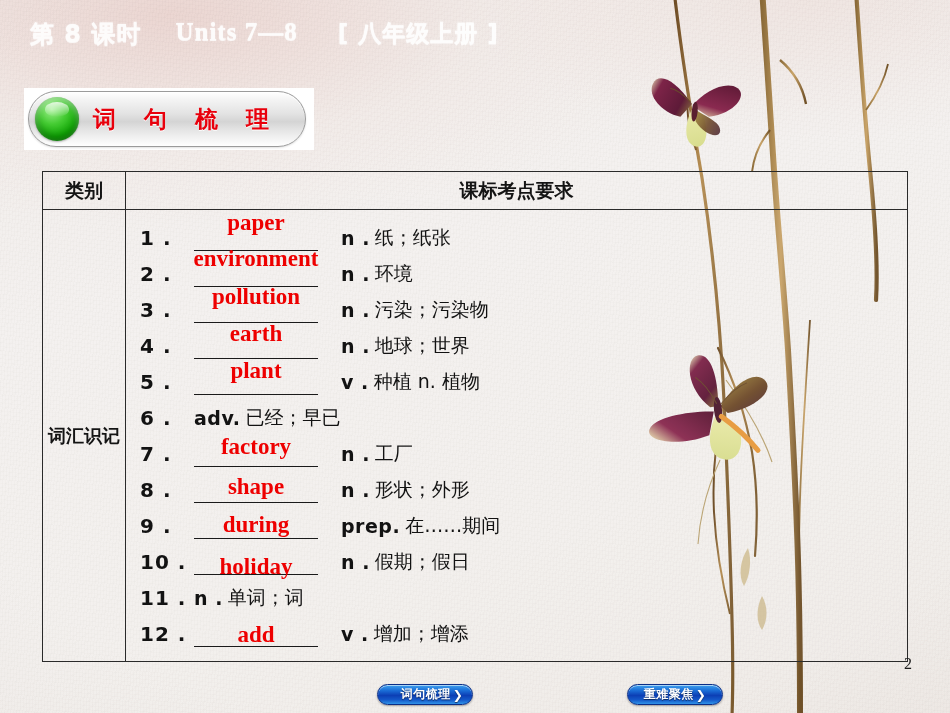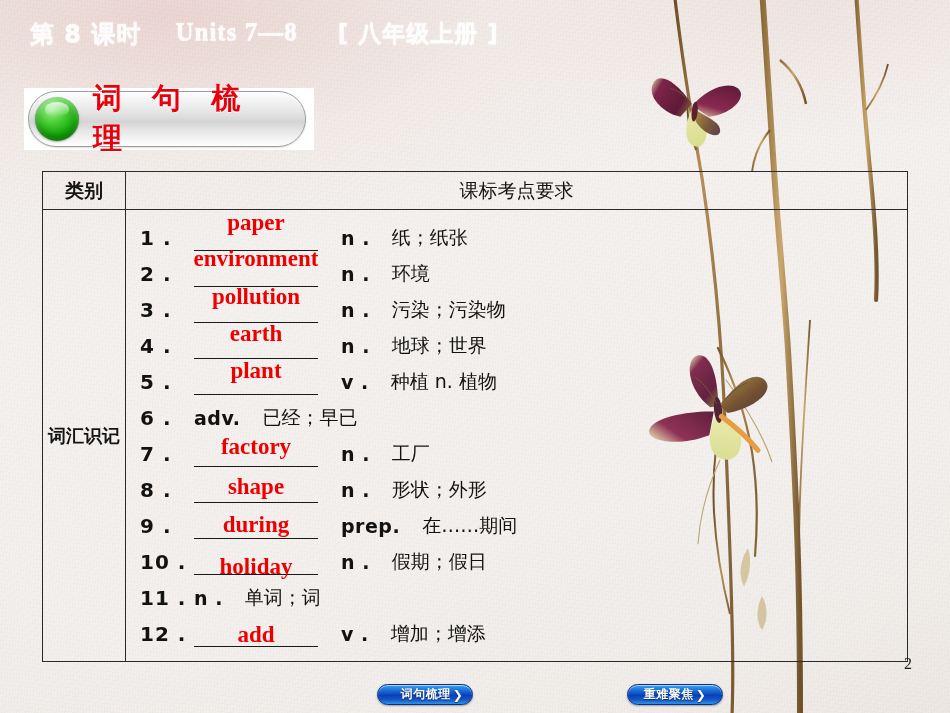--- a/index.html
+++ b/index.html
@@ -82,21 +82,21 @@
   }
   .green-dot::after {
     content:""; position:absolute;
     left: 22%; top: 12%; width: 56%; height: 34%;
     border-radius: 50%;
     background: linear-gradient(to bottom, rgba(255,255,255,.78), rgba(255,255,255,0));
   }
   .pill-text {
     font-family: "DejaVu Sans", sans-serif;
     font-weight: 700;
-    font-size: 29px;
+    font-size: 23px;
     color: #e8000c;
     letter-spacing: 10px;
     margin-left: 14px;
     text-shadow: 0 1px 0 rgba(255,255,255,.9);
   }
 
   
   .main-table {
     position: absolute;
     left: 42px; top: 171px;
@@ -113,21 +113,21 @@
     width: 83px;
     border-right: 1px solid #2a2a2a;
     display: flex; align-items: center; justify-content: center;
     font-family: "DejaVu Sans", sans-serif;
     font-weight: 700; font-size: 19px; color: #141414;
   }
   .th-req {
     flex: 1;
     display: flex; align-items: center; justify-content: center;
     font-family: "DejaVu Sans", sans-serif;
-    font-weight: 400; font-size: 19px; color: #141414;
+    font-weight: 700; font-size: 19px; color: #141414;
   }
   .tbl-body { display: flex; height: 452px; }
   .td-cat {
     width: 83px;
     border-right: 1px solid #2a2a2a;
     display: flex; flex-direction: row;
     align-items: center; justify-content: center;
     font-family: "DejaVu Sans", sans-serif;
     font-weight: 700; font-size: 18px; color: #141414;
     line-height: 1.45;
@@ -172,21 +172,21 @@
   }
   .v-pos {
     font-weight: 700;
     font-size: 19px;
     flex: 0 0 auto;
     letter-spacing: 0.5px;
   }
   .v-mean {
     font-size: 19px;
     font-weight: 500;
-    margin-left: 22px;
+    margin-left: 5px;
     white-space: nowrap;
   }
 
   
   .navbtn {
     position: absolute;
     top: 684px;
     width: 96px; height: 21px;
     border-radius: 11px;
     background: linear-gradient(to bottom, #3fa2ee 0%, #1b6fd8 28%, #0c3fb5 55%, #1458c9 78%, #2f93e8 100%);

